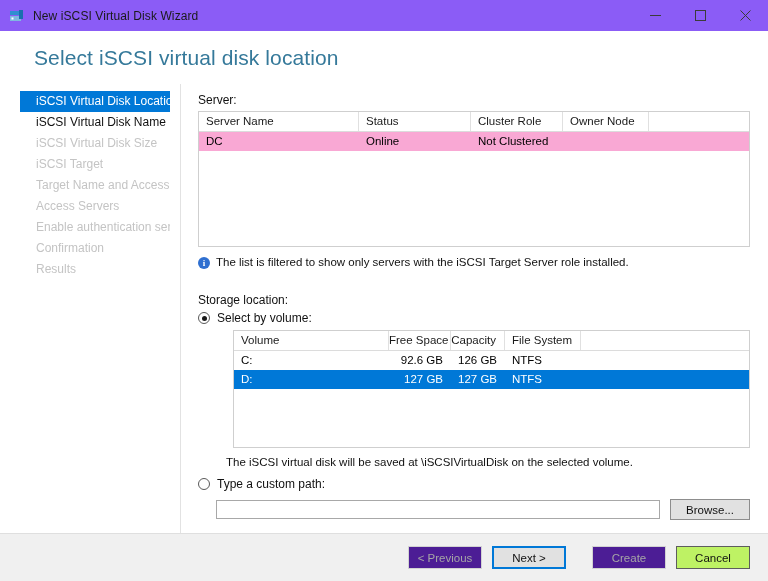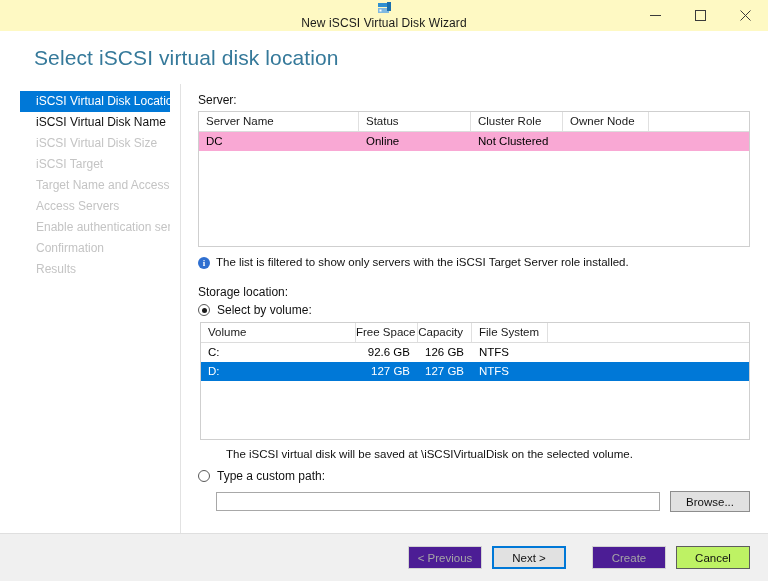--- a/index.html
+++ b/index.html
@@ -15,24 +15,23 @@
     color: #000000;
     overflow: hidden;
     position: relative;
   }
 
   
   .titlebar {
     height: 31px;
     display: flex;
     align-items: center;
-    background: #fef9c3;
+    background: #8b5cf6;
     border-bottom: 1px solid #ffffff;
     position: relative;
-    flex-direction: column;
   }
   .title-icon {
     width: 16px;
     height: 16px;
     margin-left: 9px;
     margin-right: 8px;
     position: relative;
     flex: none;
   }
   .title-text {
@@ -347,28 +346,28 @@
         <div class="cell" style="width:92px">Not Clustered</div>
         <div class="cell" style="width:86px"></div>
       </div>
     </div>
 
     <div class="info-line">
       <div class="info-icon">i</div>
       <span>The list is filtered to show only servers with the iSCSI Target Server role installed.</span>
     </div>
 
-    <div class="field-label" style="margin-top:16px">Storage location:</div>
+    <div class="field-label" style="margin-top:24px">Storage location:</div>
 
     <div class="radio-line" style="margin-top:3px">
       <span class="radio checked"></span>
       <span>Select by volume:</span>
     </div>
 
-    <div class="grid volume-grid" style="margin-left:2px;margin-top:5px">
+    <div class="grid volume-grid" style="margin-left:35px;margin-top:5px">
       <div class="grid-head">
         <div class="cell" style="width:155px">Volume</div>
         <div class="cell r-align" style="width:62px">Free Space</div>
         <div class="cell r-align" style="width:54px">Capacity</div>
         <div class="cell" style="width:76px">File System</div>
         <div class="cell" style="flex:1;border-right:none"></div>
       </div>
       <div class="grid-row">
         <div class="cell" style="width:155px">C:</div>
         <div class="cell r-align" style="width:62px">92.6 GB</div>

